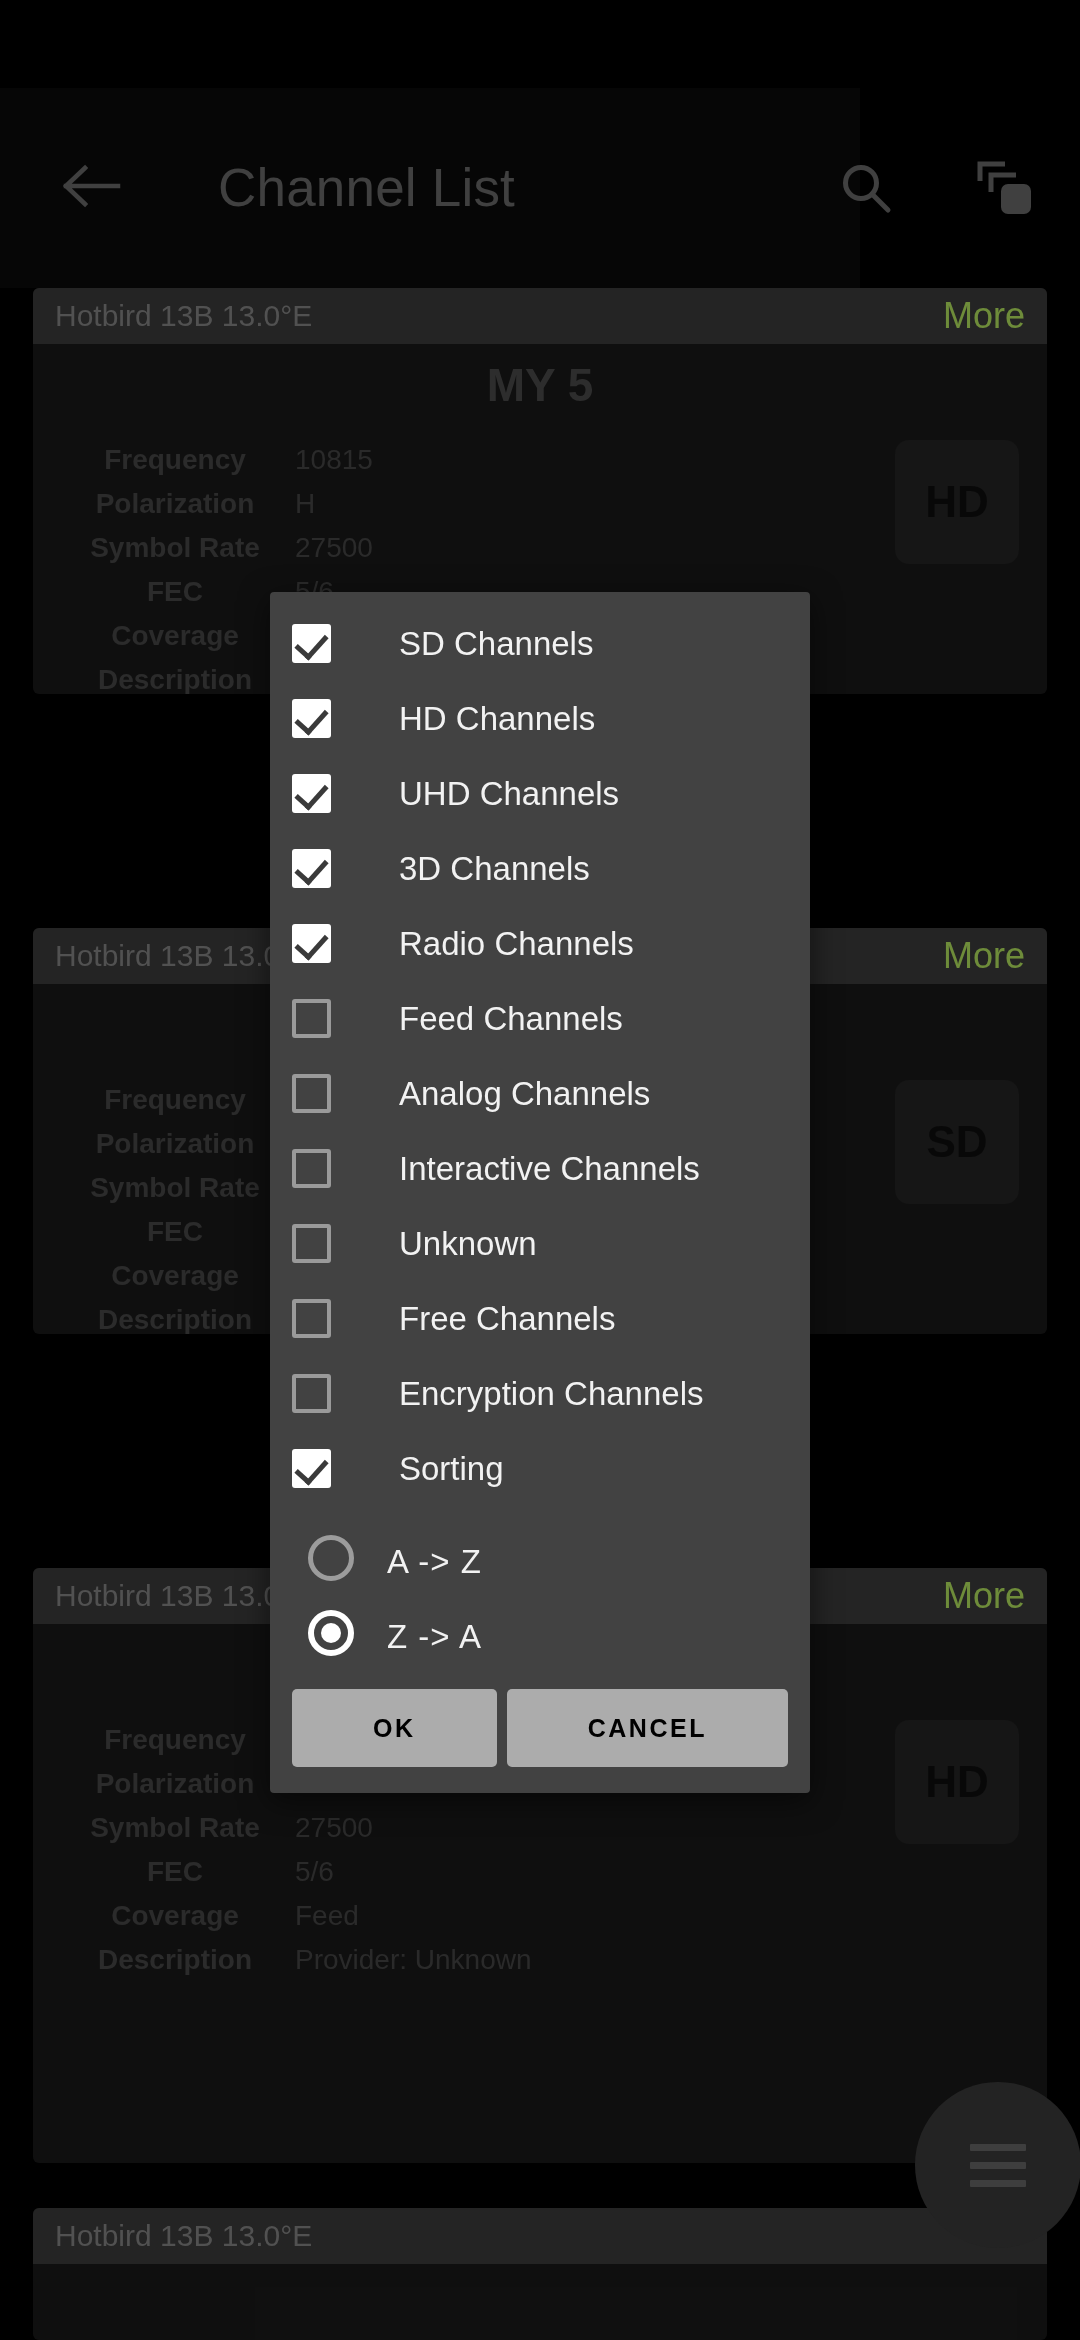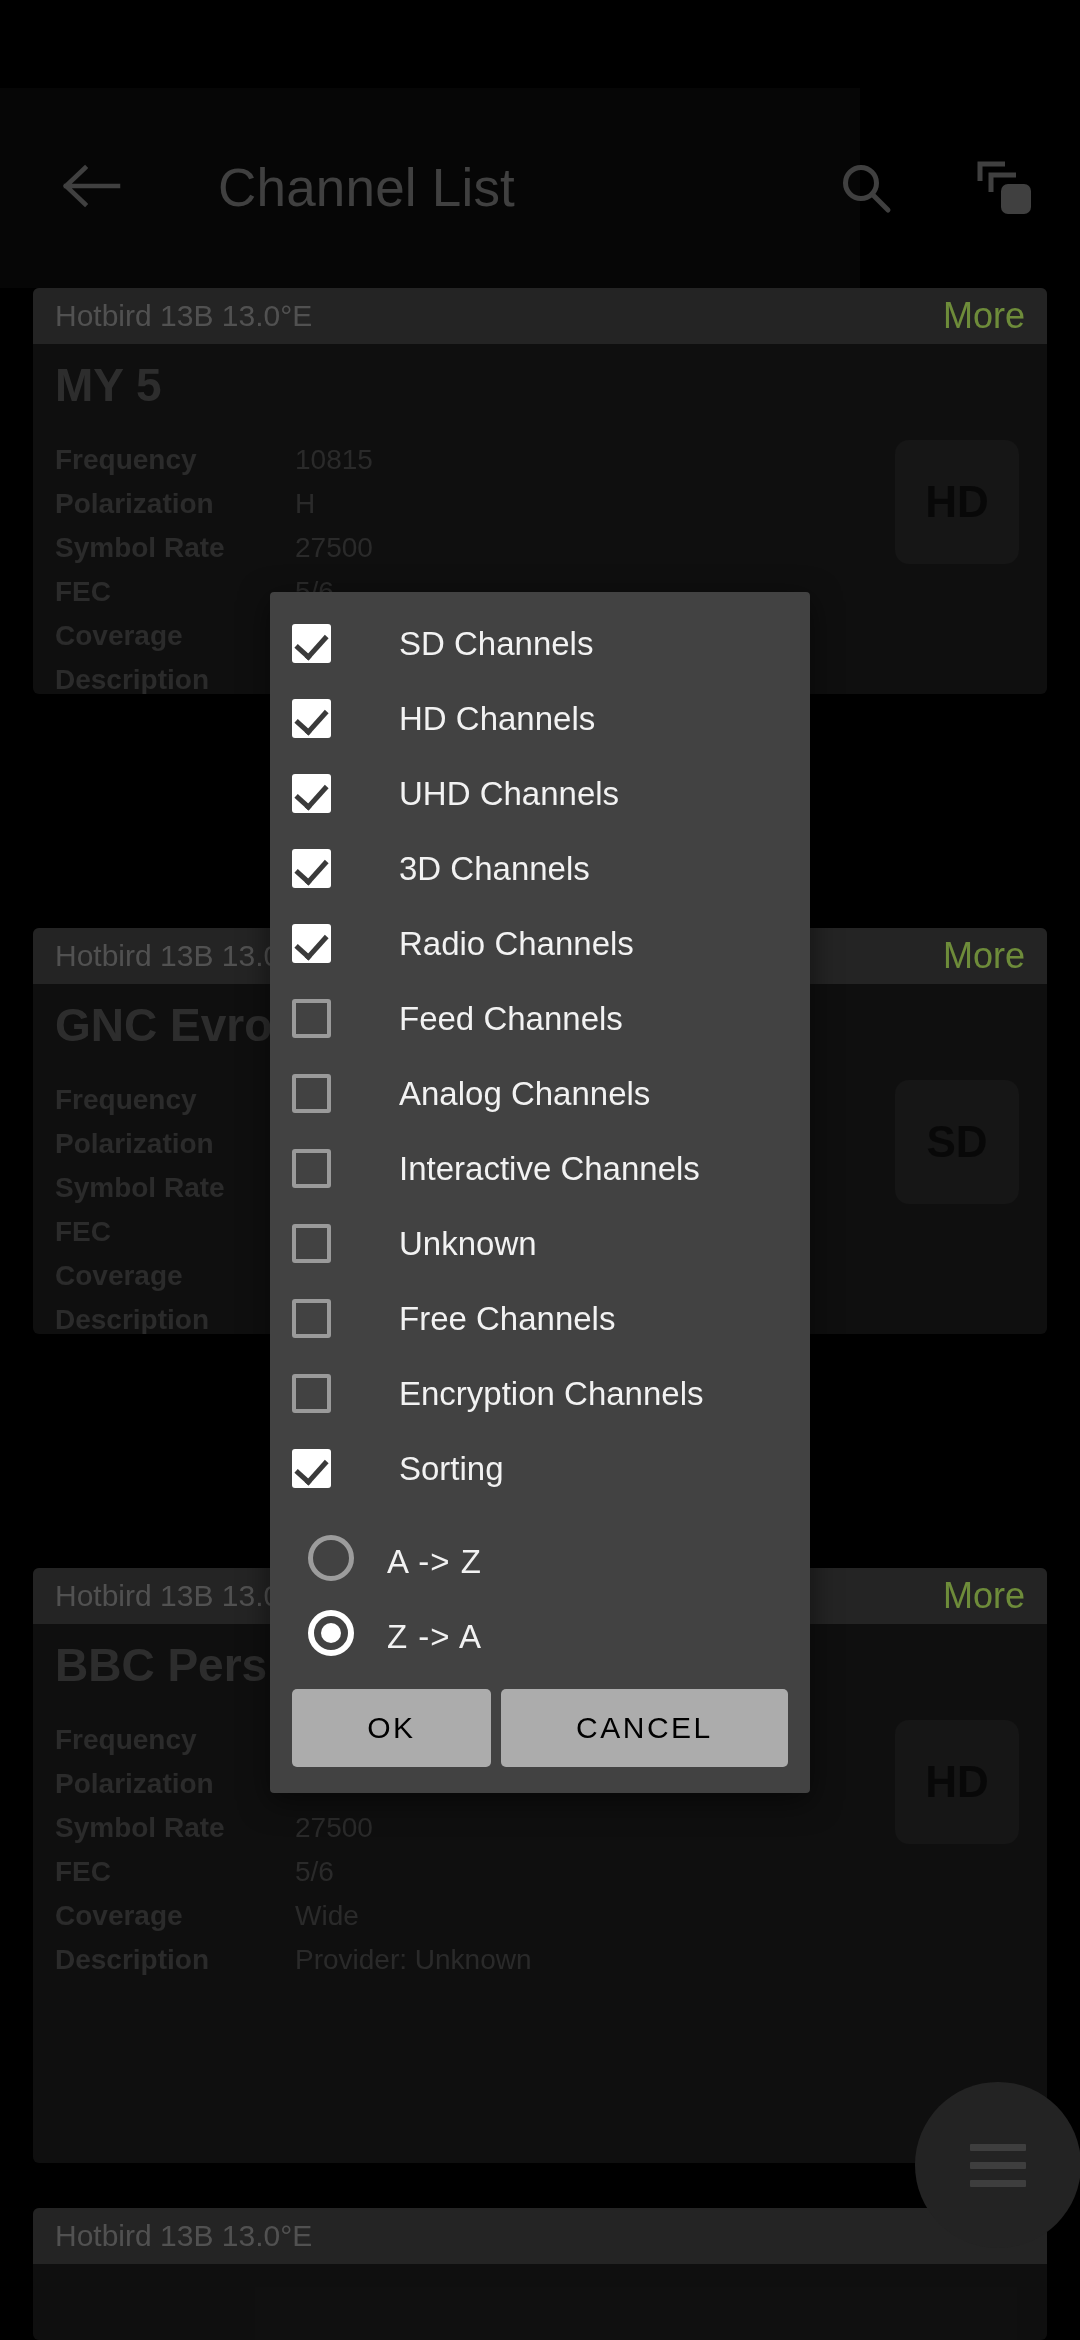--- a/index.html
+++ b/index.html
@@ -50,20 +50,21 @@
     position: absolute; left: 960px; top: 56px;
     width: 92px; height: 92px;
     display: flex; align-items: center; justify-content: center;
   }
 
   
   #channel-list {
     position: absolute; left: 0; top: 288px;
     width: 1080px; height: 2052px;
     overflow: hidden;
+    text-align: center;
   }
   .channel-card {
     position: absolute;
     left: 33px; width: 1014px;
     background: #1b1b1b;
     border-radius: 6px;
     overflow: hidden;
   }
   .card-header {
     position: relative;
@@ -202,22 +203,22 @@
     display: flex; gap: 10px;
   }
   .dlg-btn {
     flex: 1 1 auto;
     height: 78px;
     background: #acacac;
     border: none;
     border-radius: 5px;
     color: #000000;
     font-family: "Liberation Sans", sans-serif;
-    font-size: 30px;
-    font-weight: normal;
+    font-size: 25px;
+    font-weight: bold;
     letter-spacing: 2.5px;
     display: flex; align-items: center; justify-content: center;
   }
 
   
   #scrim {
     position: absolute; left: 0; top: 88px;
     width: 1080px; height: 2252px;
     background: rgba(0,0,0,0.42);
     pointer-events: none;
@@ -353,21 +354,21 @@
           <div class="spec-row">
             <span class="spec-key">Symbol Rate</span>
             <span class="spec-val">27500</span>
           </div>
           <div class="spec-row">
             <span class="spec-key">FEC</span>
             <span class="spec-val">5/6</span>
           </div>
           <div class="spec-row">
             <span class="spec-key">Coverage</span>
-            <span class="spec-val">Wide</span>
+            <span class="spec-val">Feed</span>
           </div>
           <div class="spec-row">
             <span class="spec-key">Description</span>
             <span class="spec-val">Provider: Unknown</span>
           </div>
         </div>
         <div class="quality-badge" style="top:82px;">HD</div>
       </div>
     </div>
 

